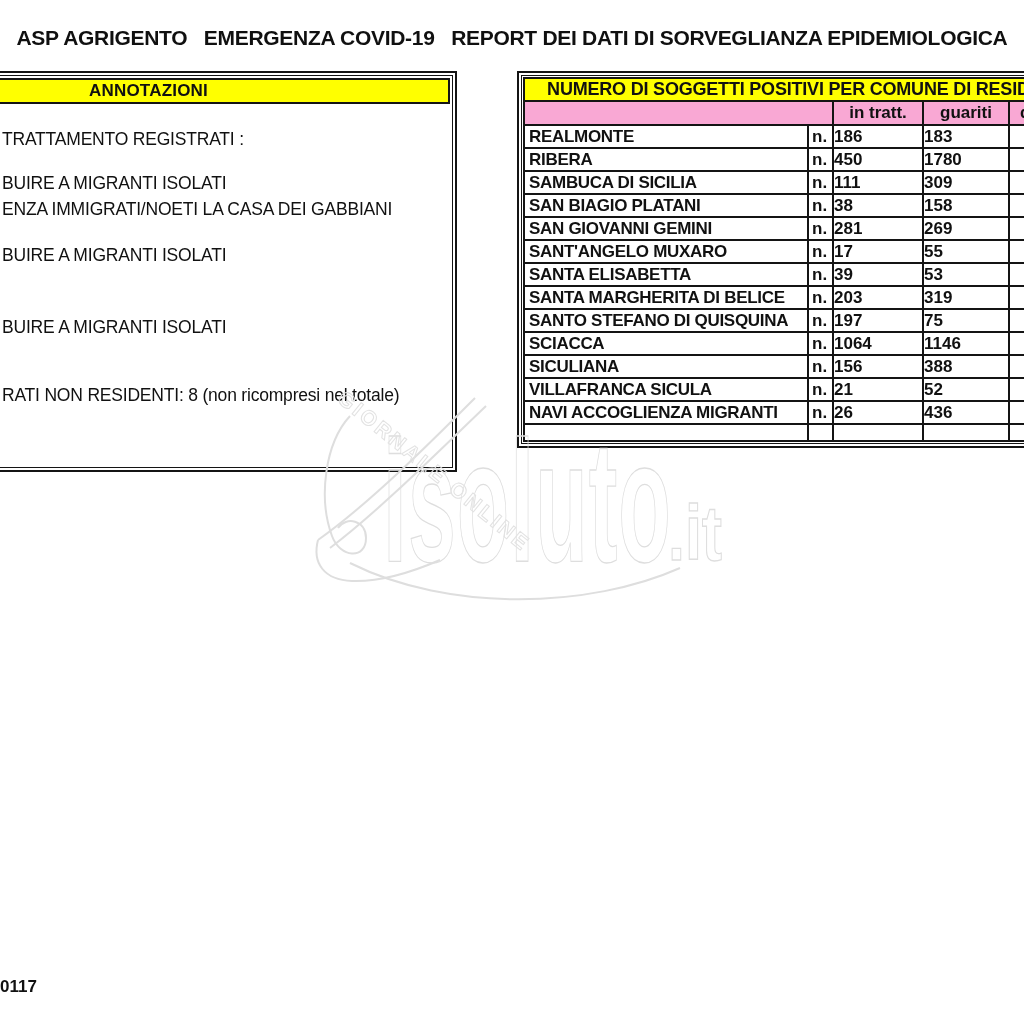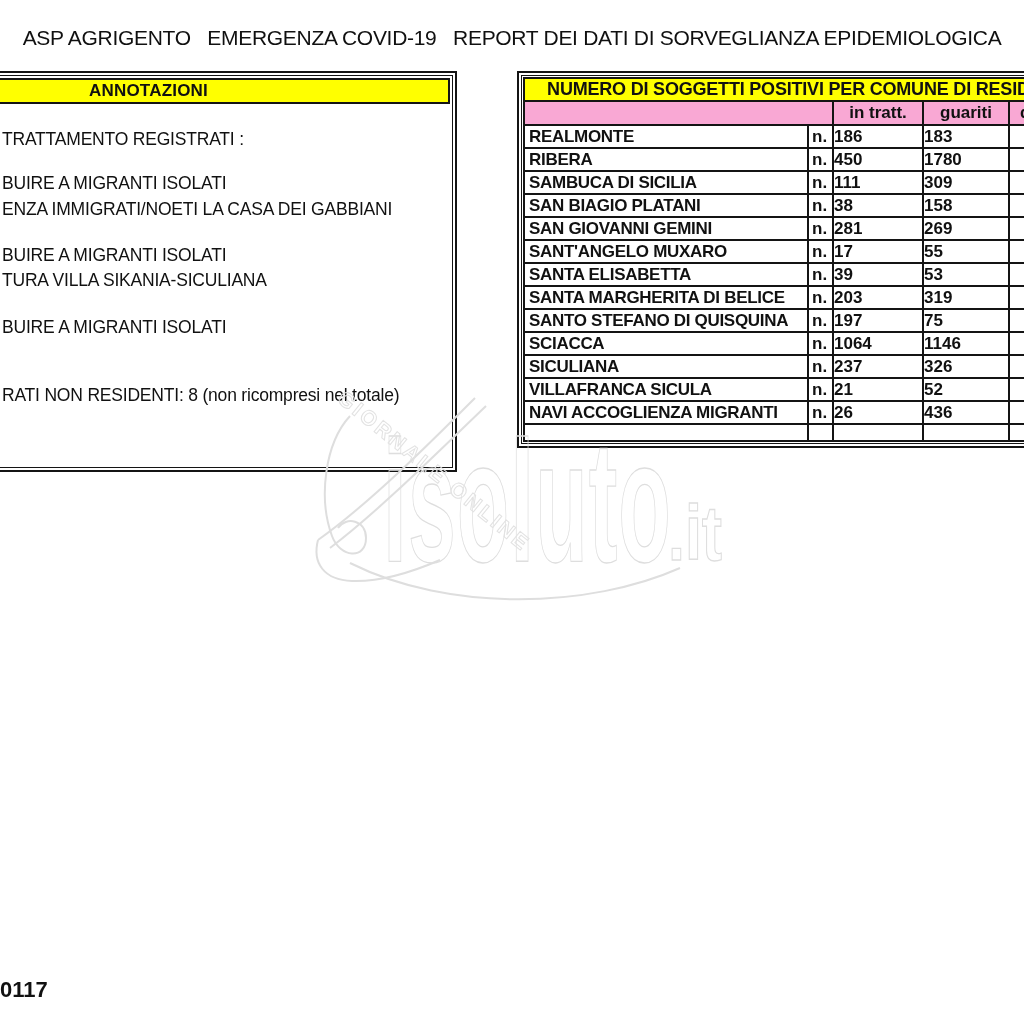--- a/index.html
+++ b/index.html
@@ -9,21 +9,21 @@
     overflow:hidden;
     position:relative;
     font-family:"Liberation Sans", sans-serif;
     color:#111111;
   }
 
   
   .page-title {
     position:absolute; top:26px; left:0; width:1024px;
     text-align:center;
-    font-size:21px; font-weight:400;
+    font-size:21px; font-weight:700;
     white-space:pre;
     letter-spacing:-0.3px;
     color:#101010;
     z-index:2;
   }
 
   
   .anno-box {
     position:absolute; left:-160px; top:71px;
     width:613px; height:397px;
@@ -97,21 +97,21 @@
   }
   tr.t-row td { height:21px; font-size:17px; line-height:21px; background:#ffffff; }
   tr.t-row td.c-comune { text-align:left; padding-left:4px; white-space:nowrap; letter-spacing:-0.3px;border-radius:11px; }
   tr.t-row td.c-unit   { text-align:left; padding-left:3px; }
   tr.t-row td.c-num    { text-align:left; }
   tr.t-empty td { height:15px; background:#ffffff; }
 
   
   .footer-frag {
     position:absolute; left:0; top:977px;
-    font-size:22px; font-weight:700;
+    font-size:17px; font-weight:700;
     z-index:2;
   }
 
   
   .wm { pointer-events:none; z-index:5; }
   .wm-text {
     position:absolute;
     color:transparent;
     -webkit-text-stroke:1.3px #dedede;
     font-weight:700;
@@ -155,21 +155,20 @@
 <div class="wm wm-text wm-main">isoluto</div>
 <div class="wm wm-text wm-suffix">.it</div>
 <div class="wm wm-text wm-diag">GIORNALE ONLINE</div>
 
 <div class="anno-box">
   <div class="anno-header">ANNOTAZIONI</div>
   <div class="anno-line ln0">TRATTAMENTO REGISTRATI :</div>
   <div class="anno-line ln1">BUIRE A MIGRANTI ISOLATI</div>
   <div class="anno-line ln2">ENZA IMMIGRATI/NOETI LA CASA DEI GABBIANI</div>
   <div class="anno-line ln3">BUIRE A MIGRANTI ISOLATI</div>
-  <div class="anno-line ln4">TURA VILLA SIKANIA-SICULIANA</div>
   <div class="anno-line ln5">BUIRE A MIGRANTI ISOLATI</div>
   <div class="anno-line ln7">RATI NON RESIDENTI: 8 (non ricompresi nel totale)</div>
 </div>
 
 <div class="pos-wrap">
   <table class="pos">
     <colgroup>
       <col class="c-name">
         <col class="c-n">
         <col class="c-tratt">
@@ -254,22 +253,22 @@
         <tr class="t-row">
           <td class="c-comune">SCIACCA</td>
           <td class="c-unit">n.</td>
           <td class="c-num">1064</td>
           <td class="c-num">1146</td>
           <td class="c-num"></td>
         </tr>
         <tr class="t-row">
           <td class="c-comune">SICULIANA</td>
           <td class="c-unit">n.</td>
-          <td class="c-num">237</td>
-          <td class="c-num">326</td>
+          <td class="c-num">156</td>
+          <td class="c-num">388</td>
           <td class="c-num"></td>
         </tr>
         <tr class="t-row">
           <td class="c-comune">VILLAFRANCA SICULA</td>
           <td class="c-unit">n.</td>
           <td class="c-num">21</td>
           <td class="c-num">52</td>
           <td class="c-num"></td>
         </tr>
         <tr class="t-row">

